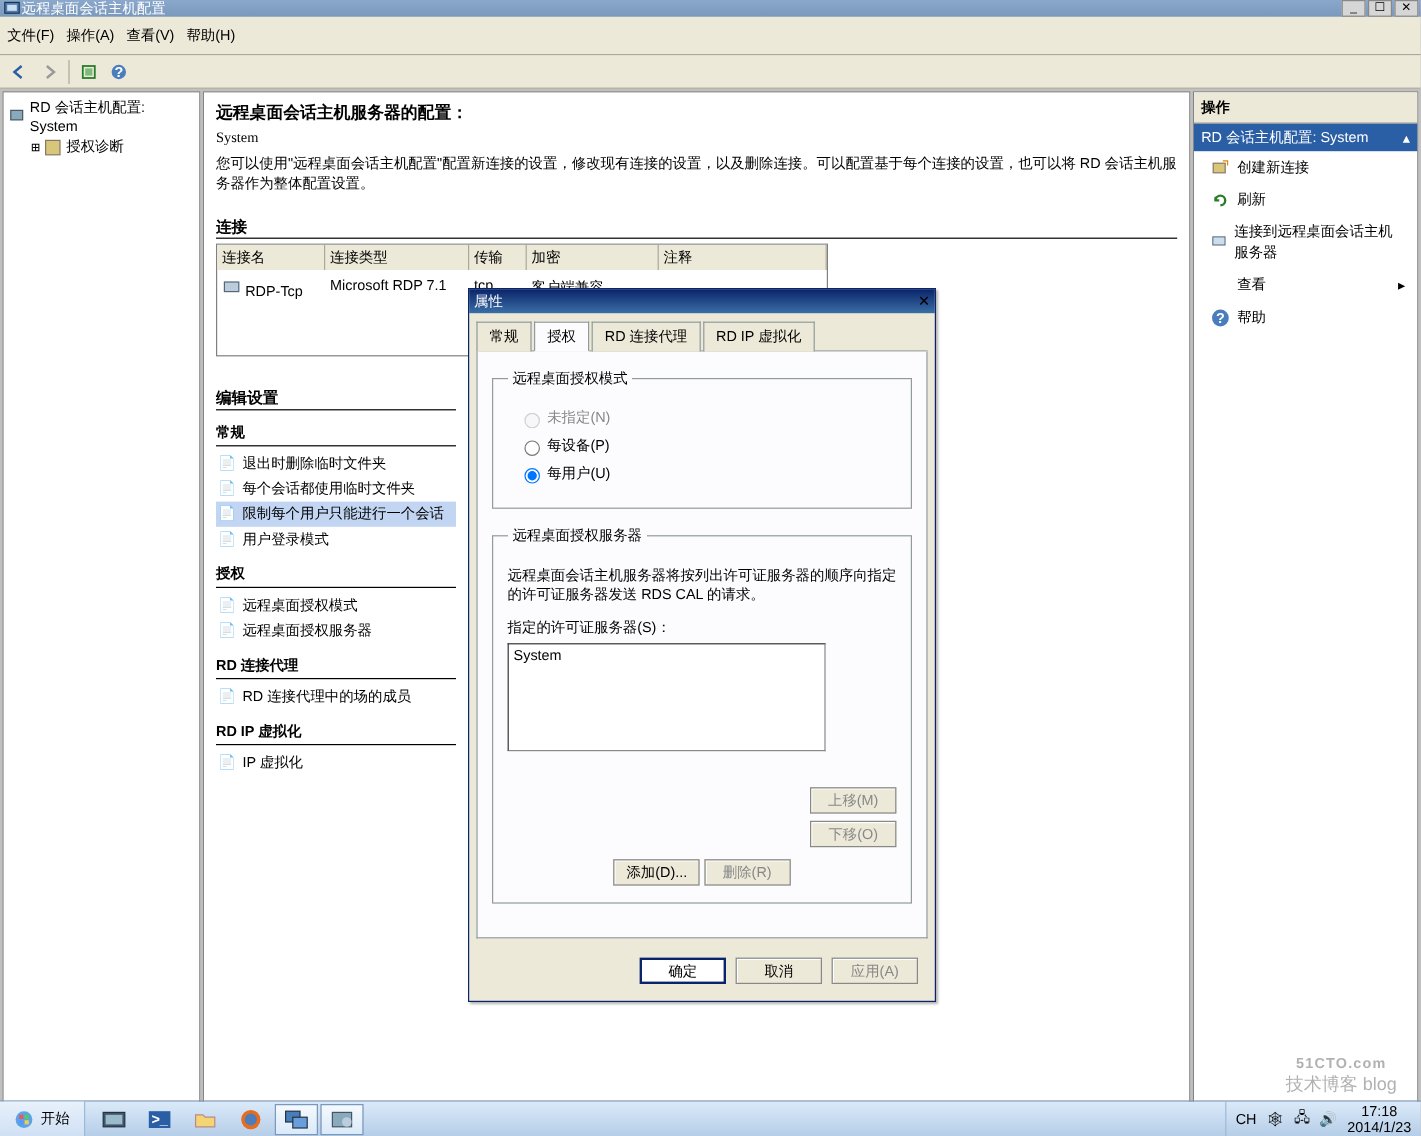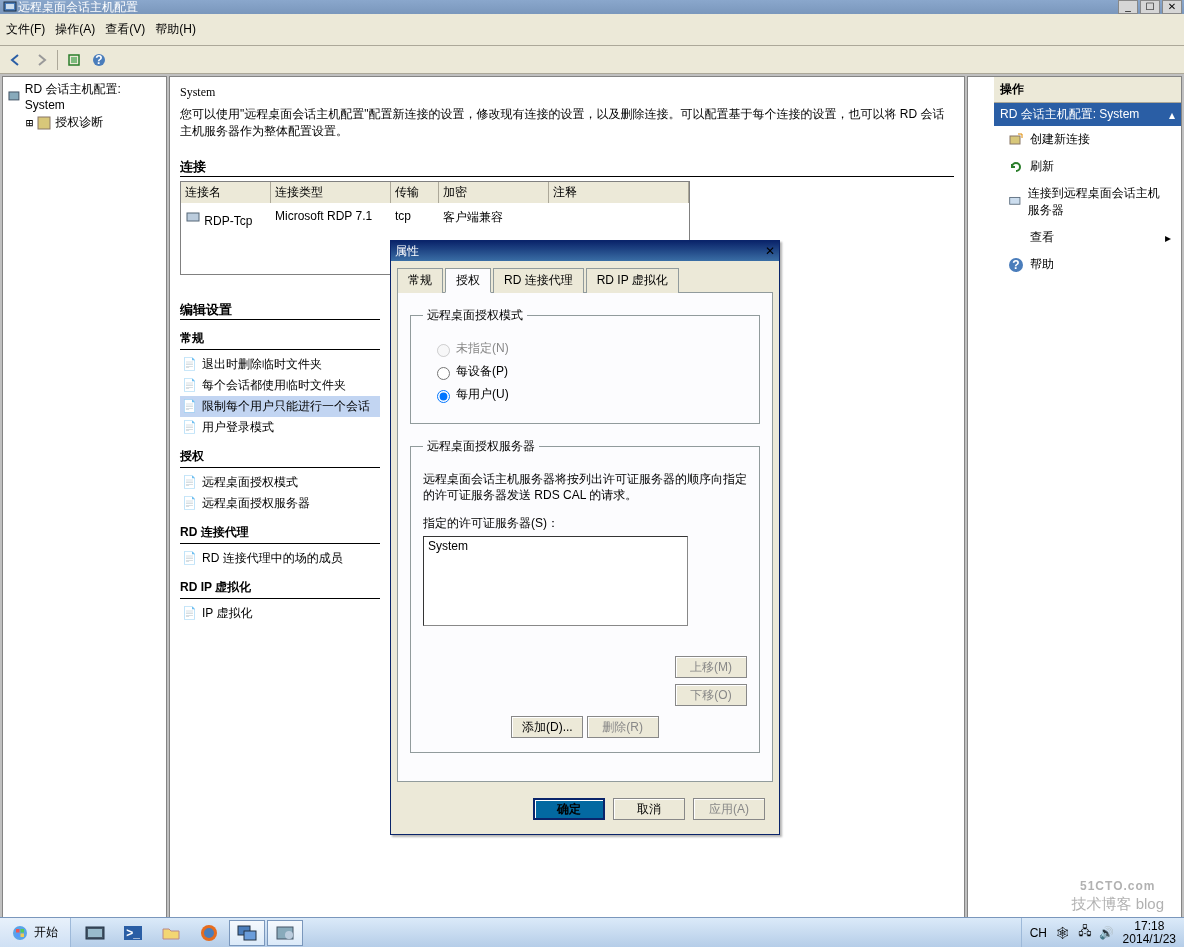--- a/index.html
+++ b/index.html
@@ -35,21 +35,21 @@
 .conntable { width: 510px; border: 1px solid #808080; }
 .conntable .hdr { display:flex; background:#ece9d8; }
 .conntable .hdr div { border-right:1px solid #aca899; padding:2px 4px; }
 .conntable .row { display:flex; padding:6px 4px; }
 .conntable .c1{width:90px}.conntable .c2{width:120px}.conntable .c3{width:48px}.conntable .c4{width:110px}.conntable .c5{flex:1}
 .editsect { margin-top: 26px; width: 200px;}
 .grouphdr { font-weight: bold; border-bottom: 1px solid #000; padding-bottom: 2px; margin: 10px 0 4px 0; }
 .eitem { display:flex; gap:4px; padding:2px; align-items:center;}
 .eitem.selected { background:#c2d5f2; }
 
-.actions { width: 215px; background: #fff; border: 1px solid #848484; margin: 2px 2px 2px 0; padding-left: 26px; }
+.actions { width: 188px; background: #fff; border: 1px solid #848484; margin: 2px 2px 2px 0; }
 .actions .ahdr { background: #ece9d8; padding: 4px 6px; font-weight: bold; border-bottom: 1px solid #aca899;}
 .actions .abar { background: #2a5ea5; color: #fff; padding: 3px 6px; display:flex; justify-content:space-between; align-items:center;}
 .actions .aitem { display:flex; align-items:center; gap:6px; padding: 5px 10px 5px 14px; }
 .actions .aitem .arrow { margin-left:auto; }
 
 
 .dialog { position: absolute; left: 390px; top: 240px; width: 390px; background: #ece9d8; border: 1px solid #0a246a; box-shadow: 2px 2px 2px rgba(0,0,0,.3); z-index: 10;}
 .dialog .dtitle { height: 20px; background: linear-gradient(#0a246a,#3a6ea5); color:#fff; display:flex; align-items:center; padding:0 4px;}
 .dialog .dtitle .spacer{flex:1}
 .tabs { display:flex; margin: 6px 6px 0 6px; border-bottom:1px solid #919b9c; }
@@ -62,21 +62,21 @@
 .radio.disabled { color:#888;}
 .note { margin: 6px 0 12px 0; line-height:16px;}
 .lbl { margin: 6px 0 4px 0;}
 .listbox { width: 265px; height: 90px; background:#fff; border:1px inset #888; padding:2px 4px; font-family:Tahoma; float:left;}
 .btncol { float:right; display:flex; flex-direction:column; gap:6px; margin-top: 30px;}
 .clearfix::after{content:"";display:block;clear:both}
 button.win { min-width: 72px; height: 22px; background:#ece9d8; border:1px solid #888; box-shadow: inset 1px 1px #fff; padding:0 8px; }
 button.win:disabled { color:#888; }
 .addrow { text-align:center; margin-top:10px;}
 .dlgbtns { display:flex; justify-content:flex-end; gap:8px; padding: 10px 14px 14px 0;}
-button.default { border: 2px solid #0a246a; font-weight:bold; box-shadow: inset 1px 1px #fff; background:#0369a1; min-width: 72px; height: 22px; padding:0 8px;}
+button.default { border: 2px solid #0a246a; font-weight:normal; box-shadow: inset 1px 1px #fff; background:#ffffff; min-width: 72px; height: 22px; padding:0 8px;}
 
 
 .taskbar { position:absolute; bottom:0; left:0; right:0; height:30px; background: linear-gradient(#dbeaf9,#b5cde8); display:flex; align-items:center; border-top:1px solid #7a97bc;}
 .start { display:flex; align-items:center; gap:6px; padding:0 12px; height:100%; background: linear-gradient(#e8f1fb,#cfe0f4); border-right:1px solid #9db9d9;}
 .tasks { display:flex; gap:2px; margin-left:6px;}
 .task { width: 36px; height:26px; display:flex; align-items:center; justify-content:center; border:1px solid transparent;}
 .task.active { background: linear-gradient(#f5f9fd,#dbeaf9); border:1px solid #7a97bc; }
 .tray { margin-left:auto; display:flex; align-items:center; gap:8px; padding: 0 8px; height:100%; border-left:1px solid #9db9d9;}
 .watermark { position:absolute; right:20px; bottom:34px; text-align:center; color:rgba(100,100,100,.5); font-family:Arial; font-weight:bold; font-size:24px; line-height:18px; letter-spacing:1px; pointer-events:none;}
 .watermark .sub { font-size:15px; font-weight:normal; letter-spacing:0;}
@@ -152,20 +152,21 @@
       <span class="ico">
           <svg viewBox="0 0 16 16">
             <rect x="2" y="2" width="12" height="12" fill="#d8c77a" stroke="#876"></rect>
           </svg>
         </span>
       <span>授权诊断</span>
     </div>
   </div>
 
   <div class="center">
+    <h2>远程桌面会话主机服务器的配置：</h2>
     <div class="sys">System</div>
     <div class="desc">您可以使用"远程桌面会话主机配置"配置新连接的设置，修改现有连接的设置，以及删除连接。可以配置基于每个连接的设置，也可以将 RD 会话主机服务器作为整体配置设置。</div>
 
     <div class="sect">连接</div>
     <div class="conntable">
       <div class="hdr">
         <div class="c1">连接名</div>
         <div class="c2">连接类型</div>
         <div class="c3">传输</div>
         <div class="c4">加密</div>

